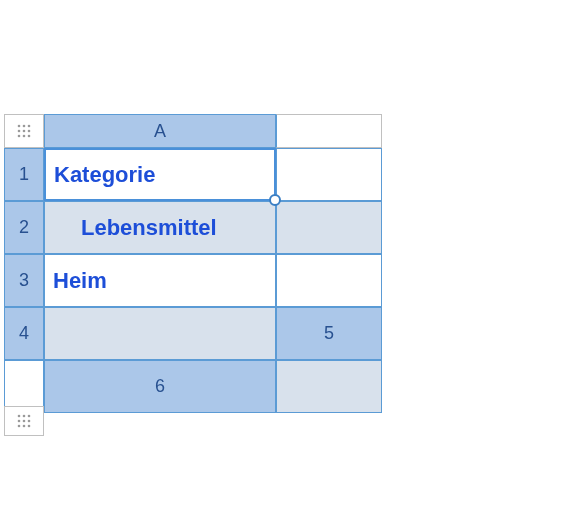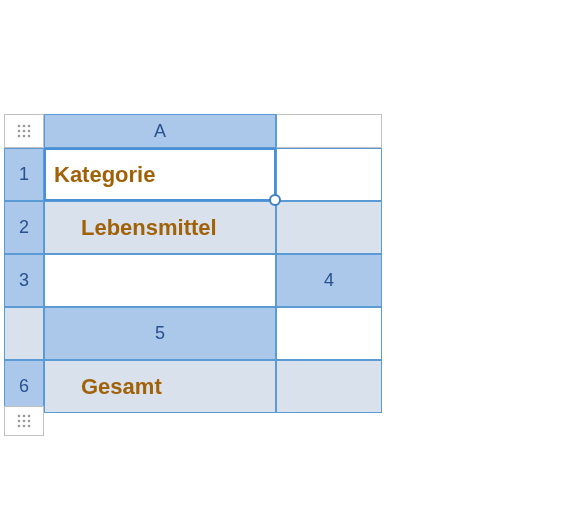--- a/index.html
+++ b/index.html
@@ -62,21 +62,21 @@
       font-weight: 400;
     }
     .cell {
       background: #ffffff;
       border: 1px solid #5b9bd5;
       display: flex;
       align-items: center;
       padding-left: 8px;
       font-size: 22px;
       font-weight: 700;
-      color: #a16207;
+      color: #1d4ed8;
     }
     .cell-alt {
       background: #d8e1ec;
       padding-left: 36px;
     }
     .cell-b {
       background: #ffffff;
       border: 1px solid #5b9bd5;
     }
     .cell-b-alt {
@@ -146,32 +146,32 @@
     </div>
     <div class="cell-b"></div>
 
     <div class="row-header">2</div>
     <div class="cell cell-alt">
       <span>Lebensmittel</span>
     </div>
     <div class="cell-b cell-b-alt"></div>
 
     <div class="row-header">3</div>
+    <div class="cell">
+      <span>Heim</span>
+    </div>
     <div class="cell-b"></div>
 
     <div class="row-header">4</div>
     <div class="cell-b cell-b-alt"></div>
 
     <div class="row-header">5</div>
     <div class="cell-b"></div>
 
     <div class="row-header">6</div>
-    <div class="cell cell-alt">
-      <span>Gesamt</span>
-    </div>
     <div class="cell-b cell-b-alt"></div>
 
   </div>
 </div>
 
 <div class="footer-cell">
   <svg class="dots-pattern" viewBox="0 0 14 14">
     <circle cx="2" cy="2" r="1.3"></circle>
       <circle cx="7" cy="2" r="1.3"></circle>
       <circle cx="12" cy="2" r="1.3"></circle>

